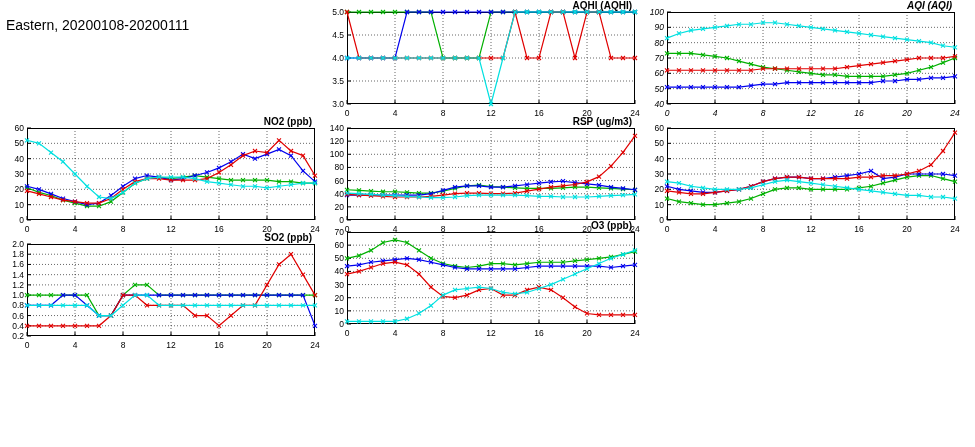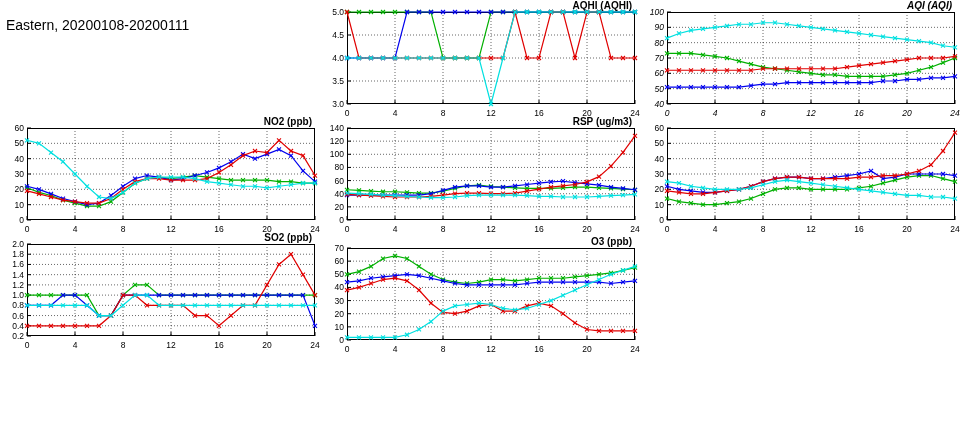--- a/index.html
+++ b/index.html
@@ -971,21 +971,21 @@
         <path d="M254,59.33333333333333L258,63.33333333333333M254,63.33333333333333L258,59.33333333333333" stroke="#00e0e0" stroke-width="1.1" fill="none"></path>
         <path d="M266,59.33333333333333L270,63.33333333333333M266,63.33333333333333L270,59.33333333333333" stroke="#00e0e0" stroke-width="1.1" fill="none"></path>
         <path d="M278,59.33333333333333L282,63.33333333333333M278,63.33333333333333L282,59.33333333333333" stroke="#00e0e0" stroke-width="1.1" fill="none"></path>
         <path d="M290,59.33333333333333L294,63.33333333333333M290,63.33333333333333L294,59.33333333333333" stroke="#00e0e0" stroke-width="1.1" fill="none"></path>
         <path d="M302,59.33333333333333L306,63.33333333333333M302,63.33333333333333L306,59.33333333333333" stroke="#00e0e0" stroke-width="1.1" fill="none"></path>
         <path d="M314,59.33333333333333L318,63.33333333333333M314,63.33333333333333L318,59.33333333333333" stroke="#00e0e0" stroke-width="1.1" fill="none"></path>
         <path d="M326,59.33333333333333L330,63.33333333333333M326,63.33333333333333L330,59.33333333333333" stroke="#00e0e0" stroke-width="1.1" fill="none"></path>
       </g>
     </svg>
   </div>
-<div class="panel" style="left:347px;top:248px;width:288px;height:92px;">
+<div class="panel" style="left:347px;top:232px;width:288px;height:92px;">
     <div class="panel-title" style="top: -11px;">O3 (ppb)</div>
     <div class="plotbox" style="width: 288px; height: 92px;"></div>
     <svg width="348" height="118" style="left:-40px;top:0px;">
       <line x1="40" y1="78.85714285714285" x2="328" y2="78.85714285714285" class="grid-line"></line>
       <line x1="40" y1="65.71428571428572" x2="328" y2="65.71428571428572" class="grid-line"></line>
       <line x1="40" y1="52.57142857142857" x2="328" y2="52.57142857142857" class="grid-line"></line>
       <line x1="40" y1="39.42857142857142" x2="328" y2="39.42857142857142" class="grid-line"></line>
       <line x1="40" y1="26.285714285714285" x2="328" y2="26.285714285714285" class="grid-line"></line>
       <line x1="40" y1="13.142857142857142" x2="328" y2="13.142857142857142" class="grid-line"></line>
       <line x1="88" y1="0" x2="88" y2="92" class="grid-line"></line>

